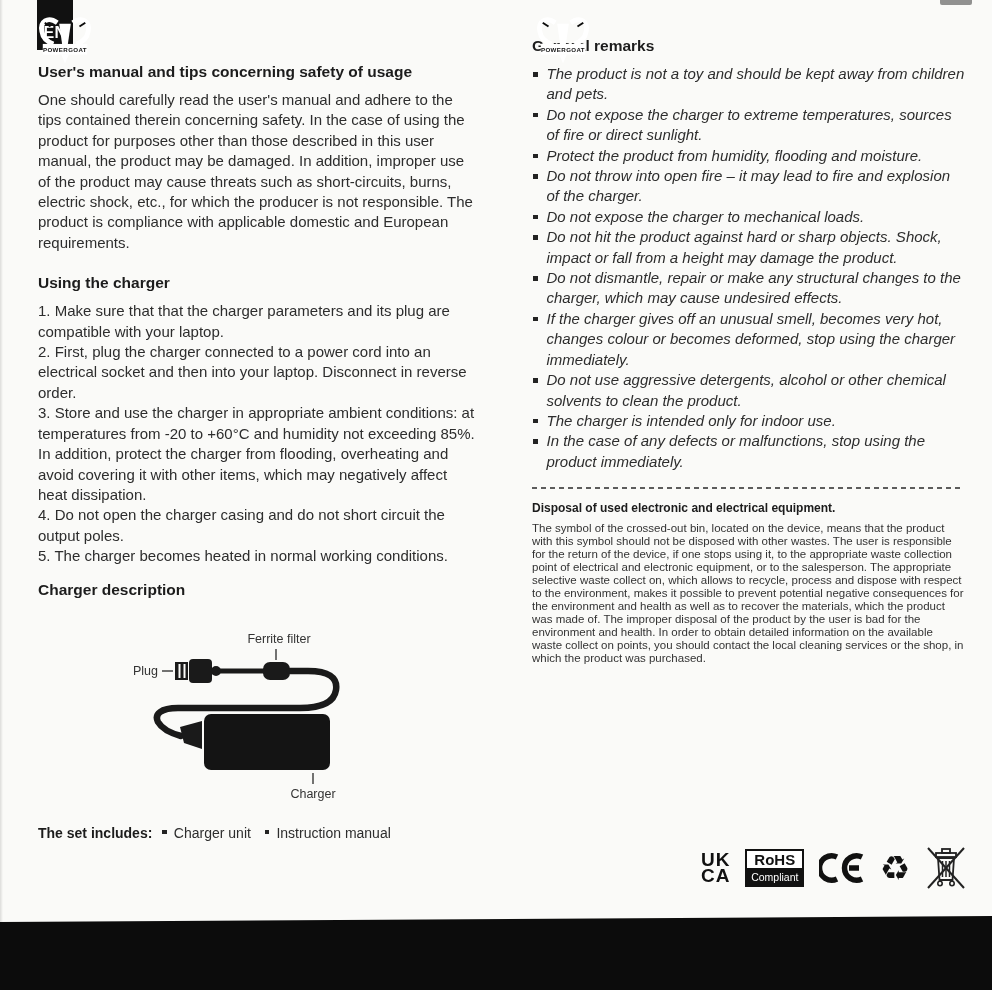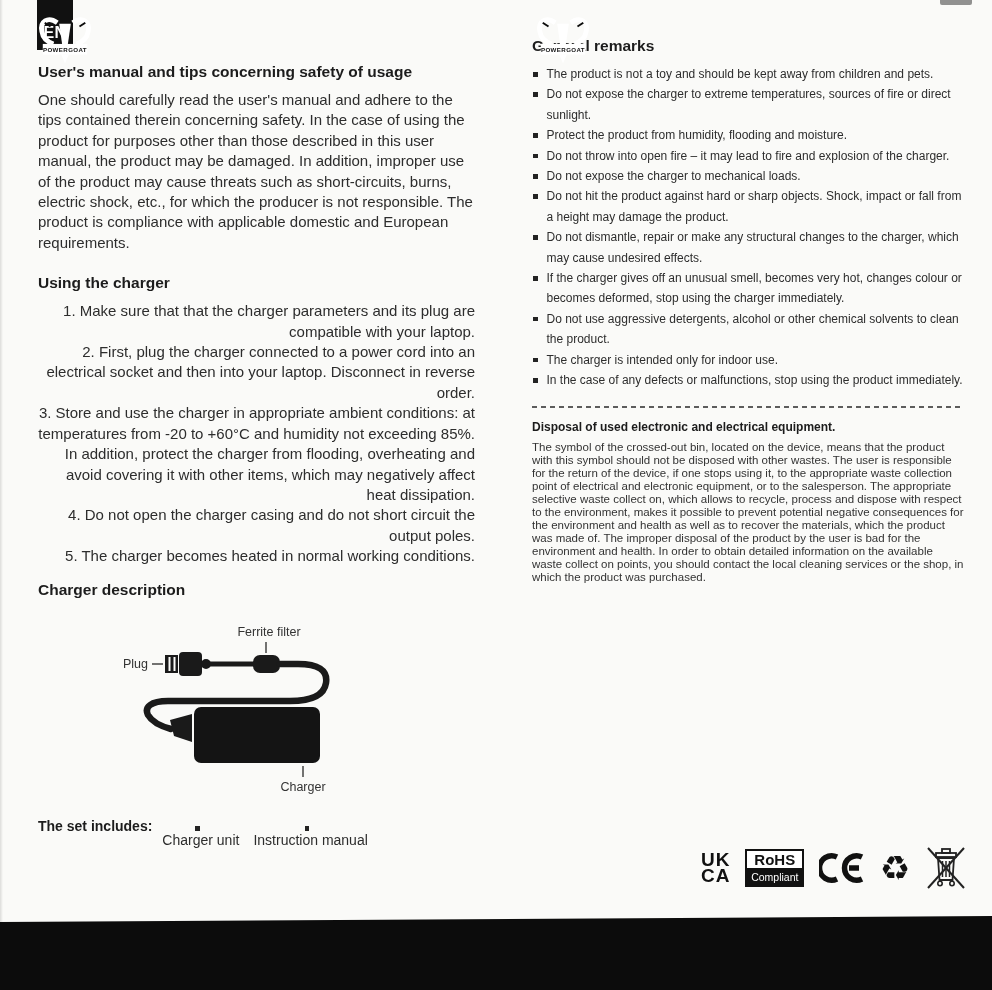--- a/index.html
+++ b/index.html
@@ -19,36 +19,36 @@
     display:flex;align-items:flex-end;justify-content:center;padding-bottom:8px;box-sizing:border-box;
   }
   .en-badge span{color:#fff;font-weight:700;font-size:16px;letter-spacing:.5px;}
 
   .col-left{position:absolute;left:38px;top:62px;width:437px;}
   .col-right{position:absolute;left:532px;top:36px;width:434px;}
 
   .h1{font-size:15.5px;font-weight:700;color:#1c1c1c;margin:0 0 9px 0;line-height:19px;}
   .body-text{font-size:15px;line-height:20.4px;margin:0 0 20px 0;color:#2d2d2d;}
   .step{font-size:15px;line-height:20.4px;margin:0;color:#2d2d2d;}
-  .steps{margin:0 0 13px 0;text-align:right;}
+  .steps{margin:0 0 13px 0;}
 
   .bullet{display:flex;margin:0;}
   .sq{width:4.5px;height:4.5px;background:#232323;margin:8px 9px 0 1px;flex:none;}
-  .btxt{font-size:12px;line-height:20.4px;color:#2d2d2d;}
+  .btxt{font-size:15px;line-height:20.4px;color:#2d2d2d;font-style:italic;}
 
   .divider{height:2px;width:430px;margin:15px 0 12px 0;
     background:repeating-linear-gradient(90deg,#5c5c5c 0 5px,transparent 5px 9px);}
 
   .disposal-title{font-size:12px;font-weight:700;color:#1c1c1c;margin:0 0 7px 0;}
   .disposal-body{font-size:11.5px;line-height:13px;color:#333;margin:0;}
 
-  .diagram-wrap{margin:6px;}
+  .diagram-wrap{margin:16px;}
   .set-line{display:flex;align-items:baseline;margin-top:16px;font-size:14px;white-space:nowrap;text-align:center;}
   .set-label{font-weight:700;color:#1c1c1c;margin-right:10px;}
-  .set-item{display:inline-flex;align-items:baseline;margin-right:14px;flex-direction:column;}
+  .set-item{display:inline-flex;align-items:baseline;margin-right:14px;}
   .set-item .sq{margin:0 7px 1px 0;align-self:center;}
 
   .cert-row{position:absolute;left:701px;top:843px;width:266px;height:50px;
     display:flex;align-items:center;justify-content:space-between;}
   .ukca{font-weight:700;font-size:19px;line-height:16px;color:#111;letter-spacing:1px;text-align:center;}
   .rohs{border:2.5px solid #111;text-align:center;background:#fff;}
   .rohs-top{font-weight:700;font-size:15px;padding:0 5px;color:#111;border-bottom:2px solid #111;}
   .rohs-bottom{background:#111;color:#fff;font-size:10.5px;padding:1px 4px 2px 4px;}
   .recycle{font-family:"DejaVu Sans", sans-serif;font-size:34px;color:#111;line-height:34px;}
 

